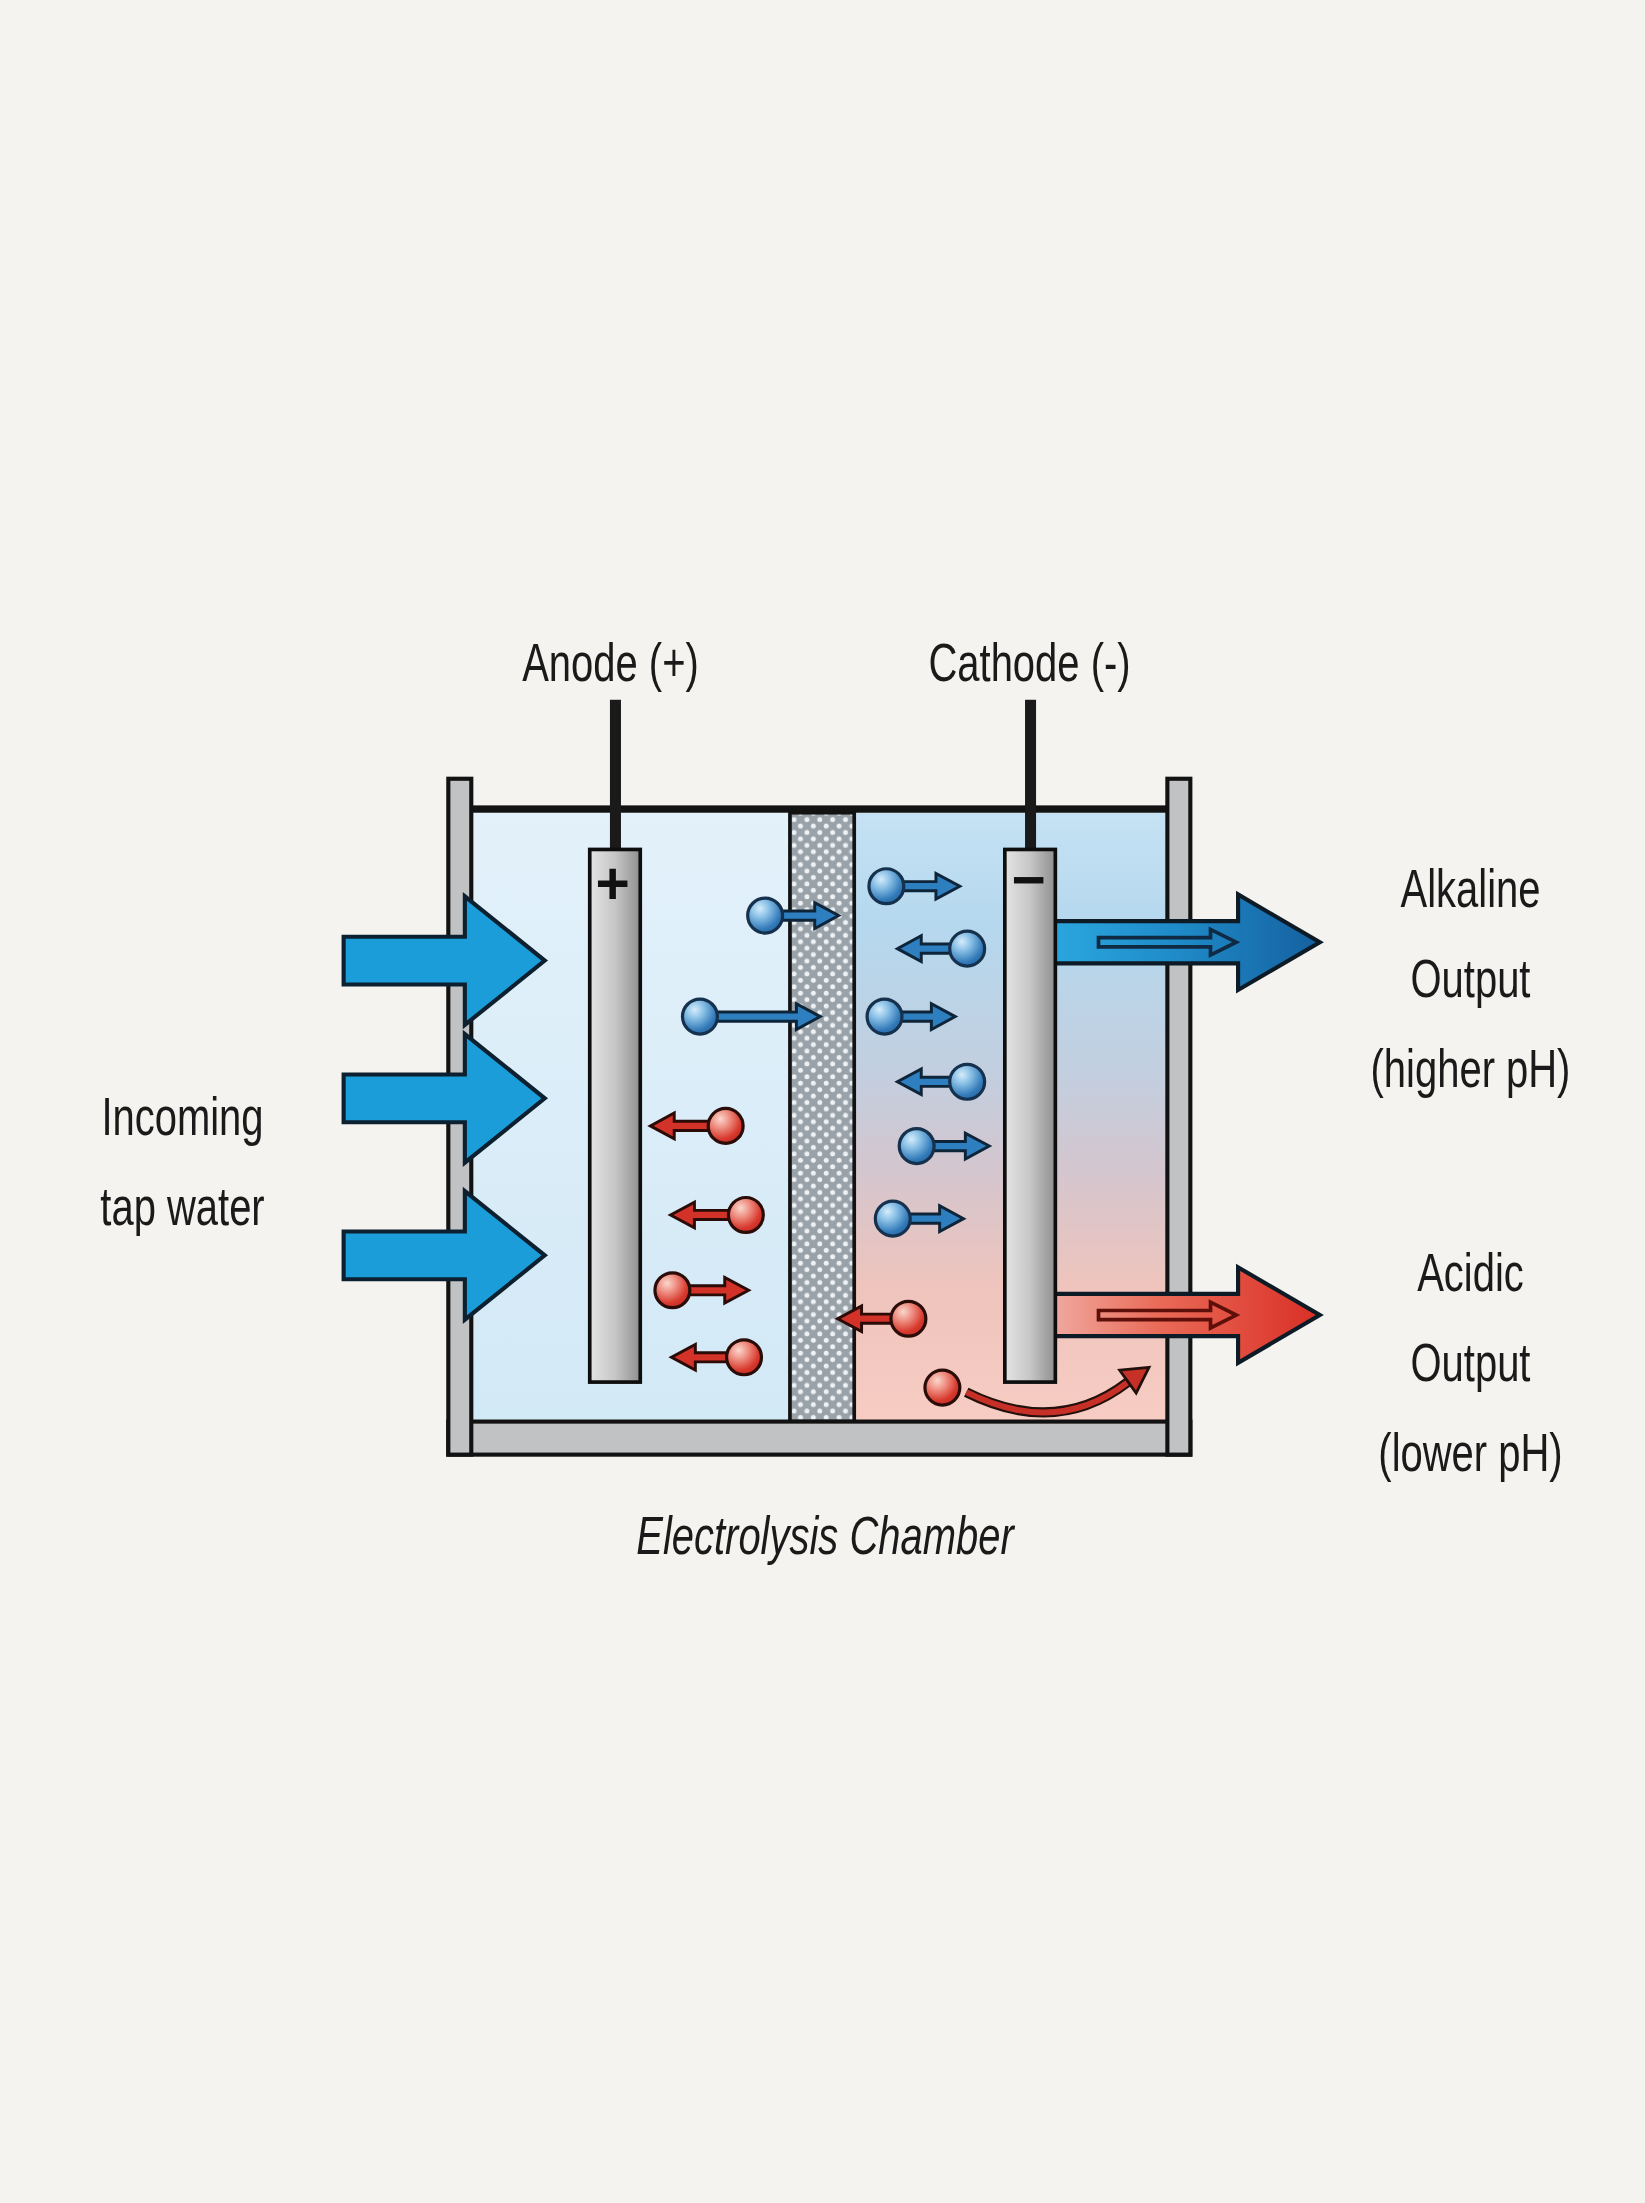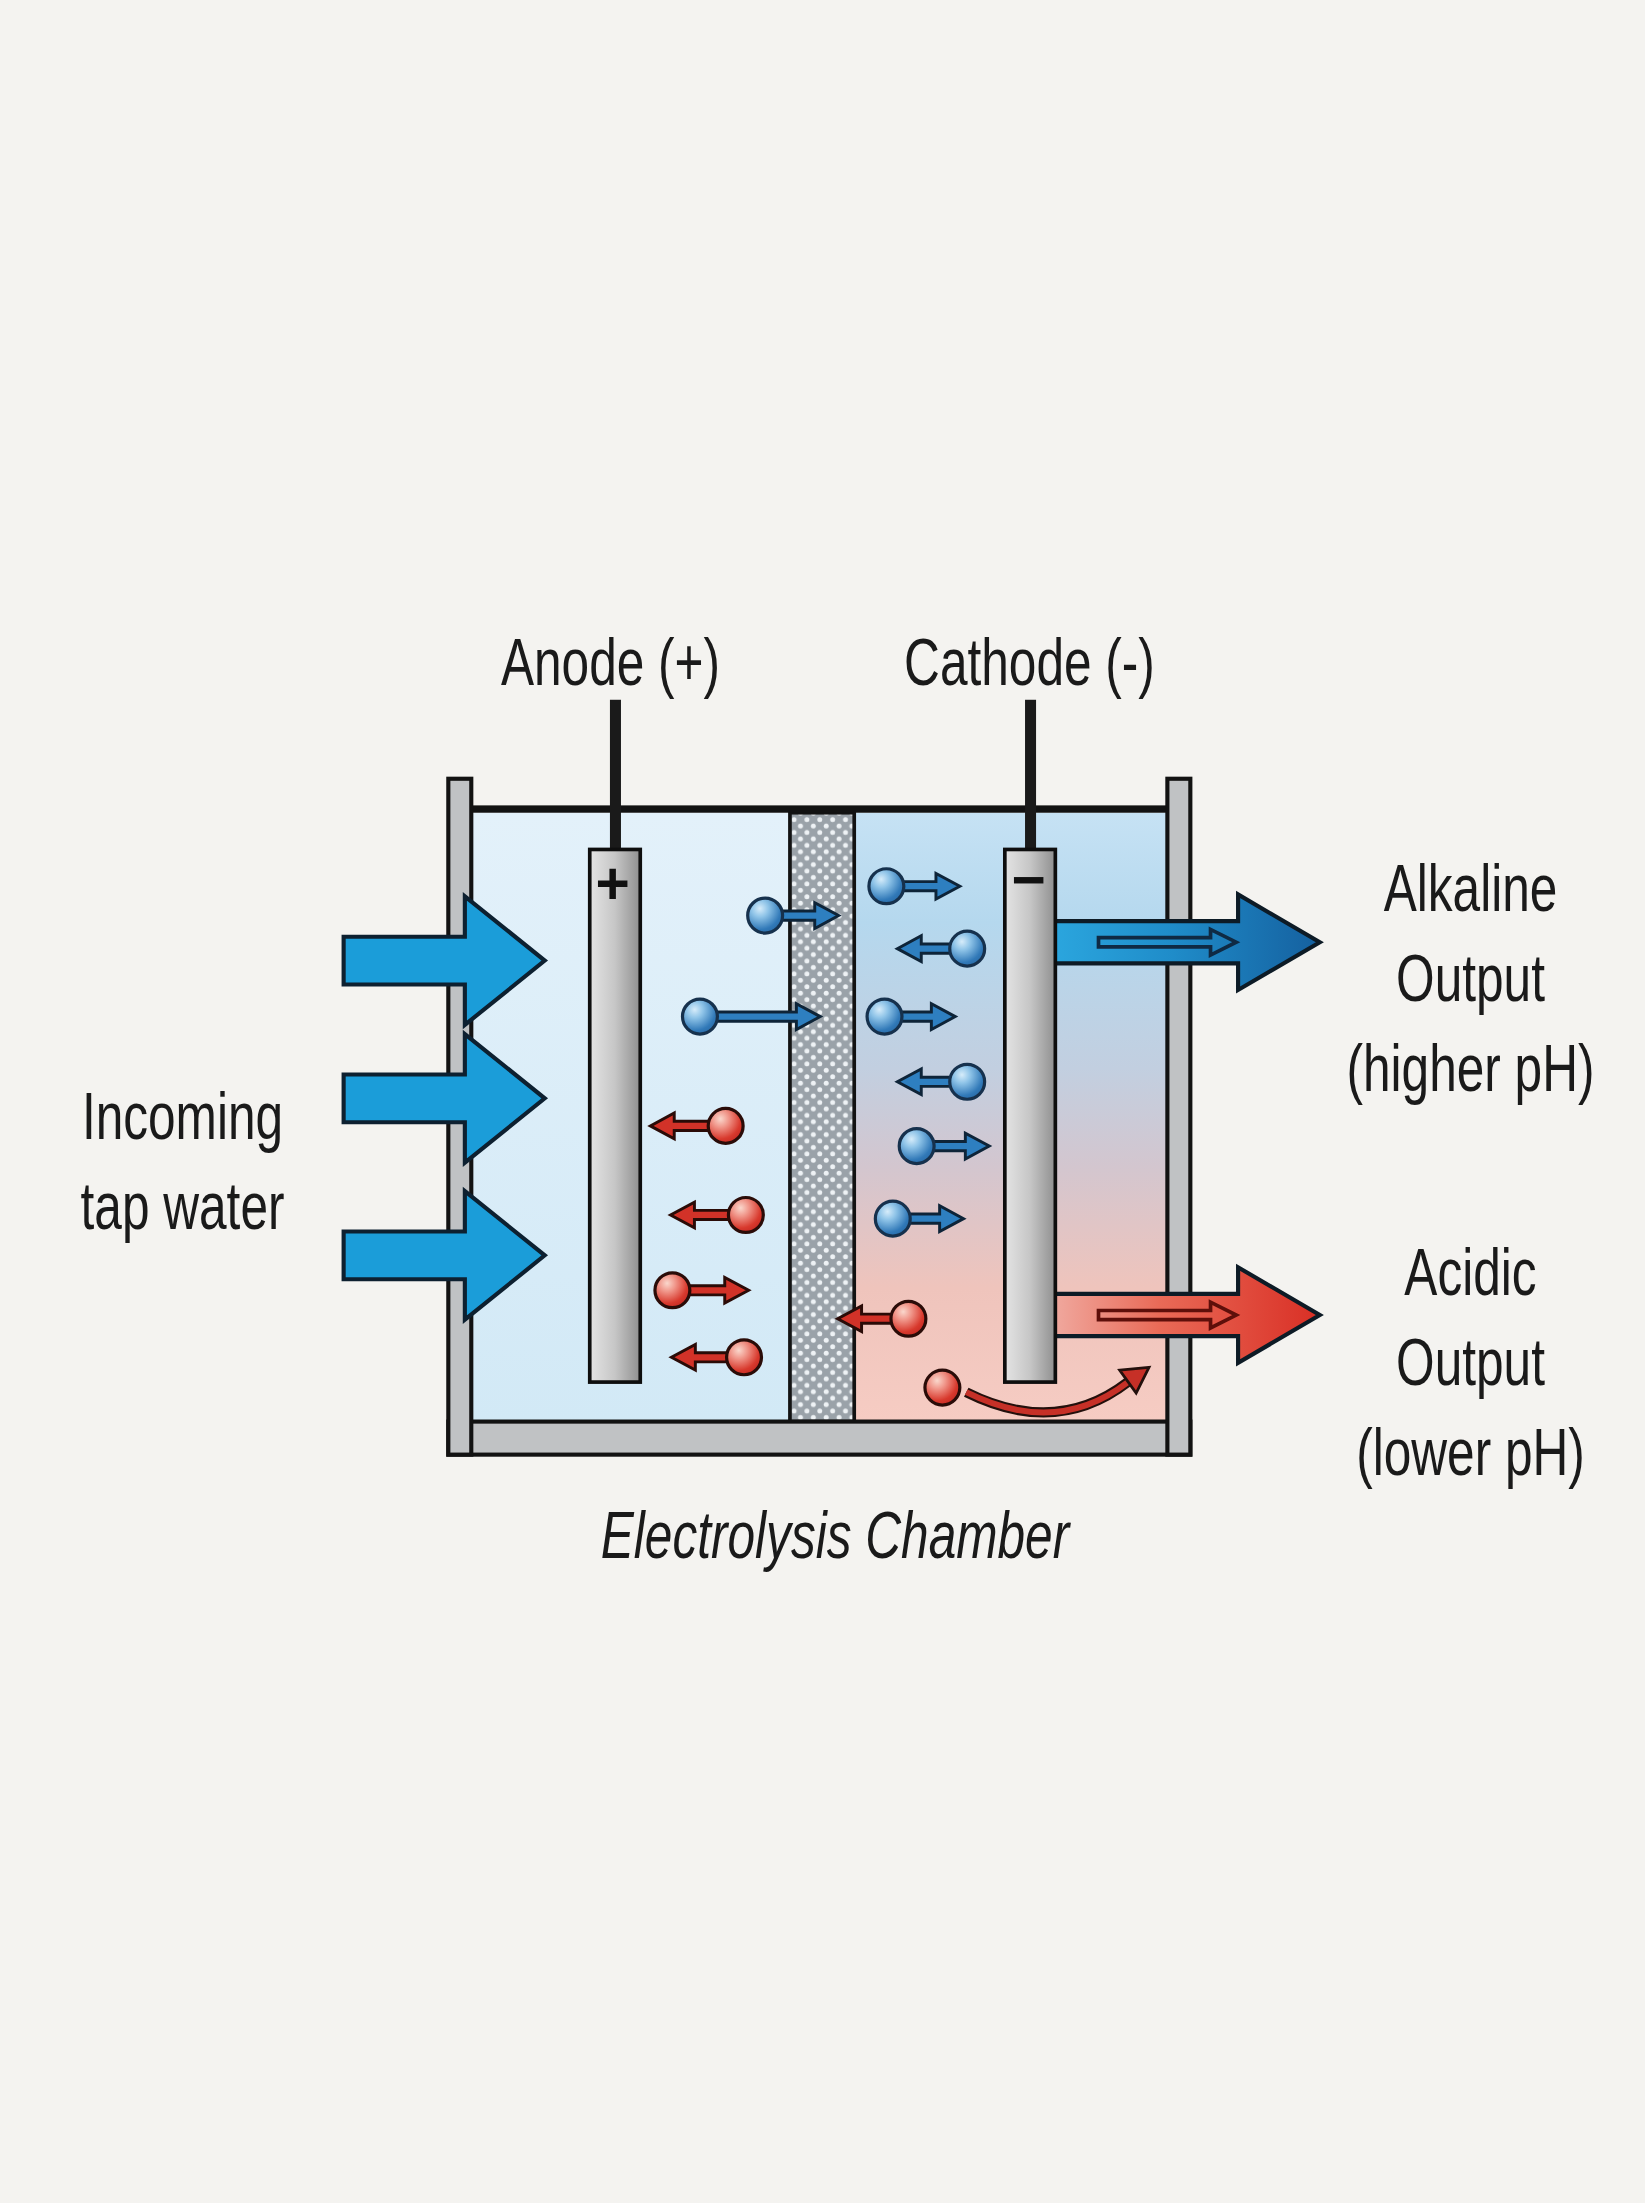--- a/index.html
+++ b/index.html
@@ -4,21 +4,21 @@
 <title>Diagram</title>
 <style>
   :root{
     --bg:#f4f3f0; --text:#1a1a1a; --tank-wall:#c0c2c4; --membrane:#9aa2a9;
     --membrane-dot:#eef2f5; --inflow-blue:#1b9dd9; --ion-blue:#2e7fc0; --ion-red:#d23228;
   }
   html,body{margin:0;padding:0;}
   body{background:var(--bg);font-family:"Liberation Sans","DejaVu Sans",sans-serif;}
   .stage{position:relative;width:1646px;height:2204px;background:var(--bg);overflow:hidden;}
   .stage svg{position:absolute;left:0;top:0;}
-  .lbl{position:absolute;color:var(--text);font-size:67px;line-height:90px;text-align:center;white-space:nowrap;}
+  .lbl{position:absolute;color:var(--text);font-size:54px;line-height:90px;text-align:center;white-space:nowrap;}
   .lbl .ln{display:block;transform:scaleX(0.74);}
   
   .wall{fill:var(--tank-wall);stroke:#121212;stroke-width:4.5;}
   .waterline{fill:#121212;}
   .mem-bg{fill:var(--membrane);}
   .mem-dot{fill:var(--membrane-dot);}
   .membrane-rect{stroke:#121212;stroke-width:4;}
   .electrode{stroke:#0e0e0e;stroke-width:4;}
   .wire{fill:#1a1a1a;}
   .sign{font-family:"Liberation Sans","DejaVu Sans",sans-serif;font-weight:700;font-size:64px;fill:#111;}

